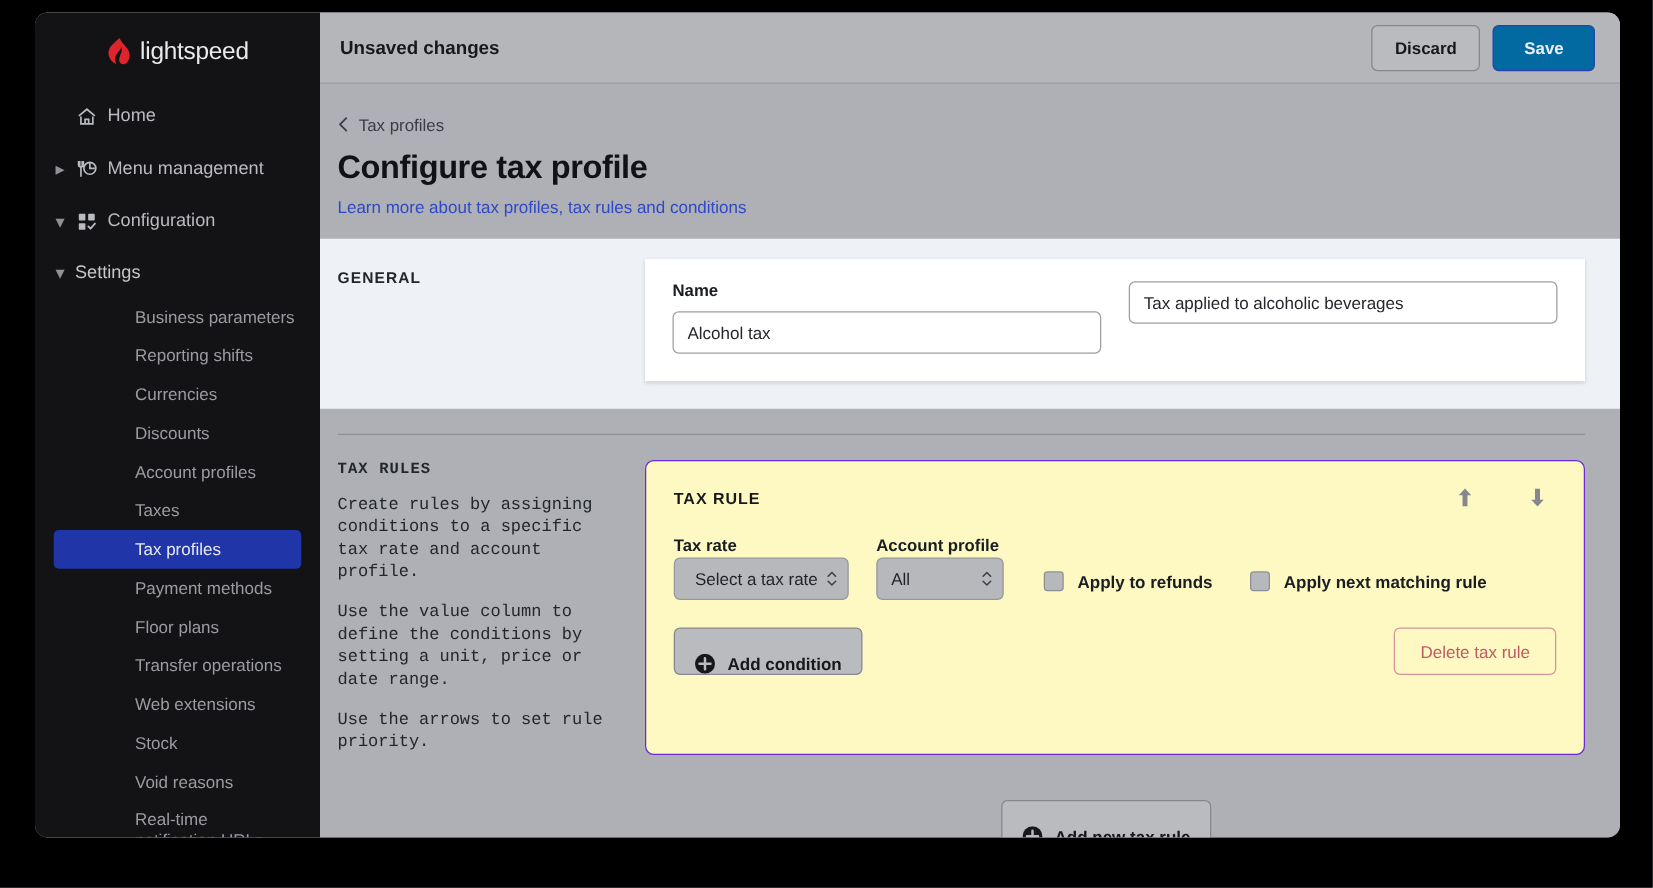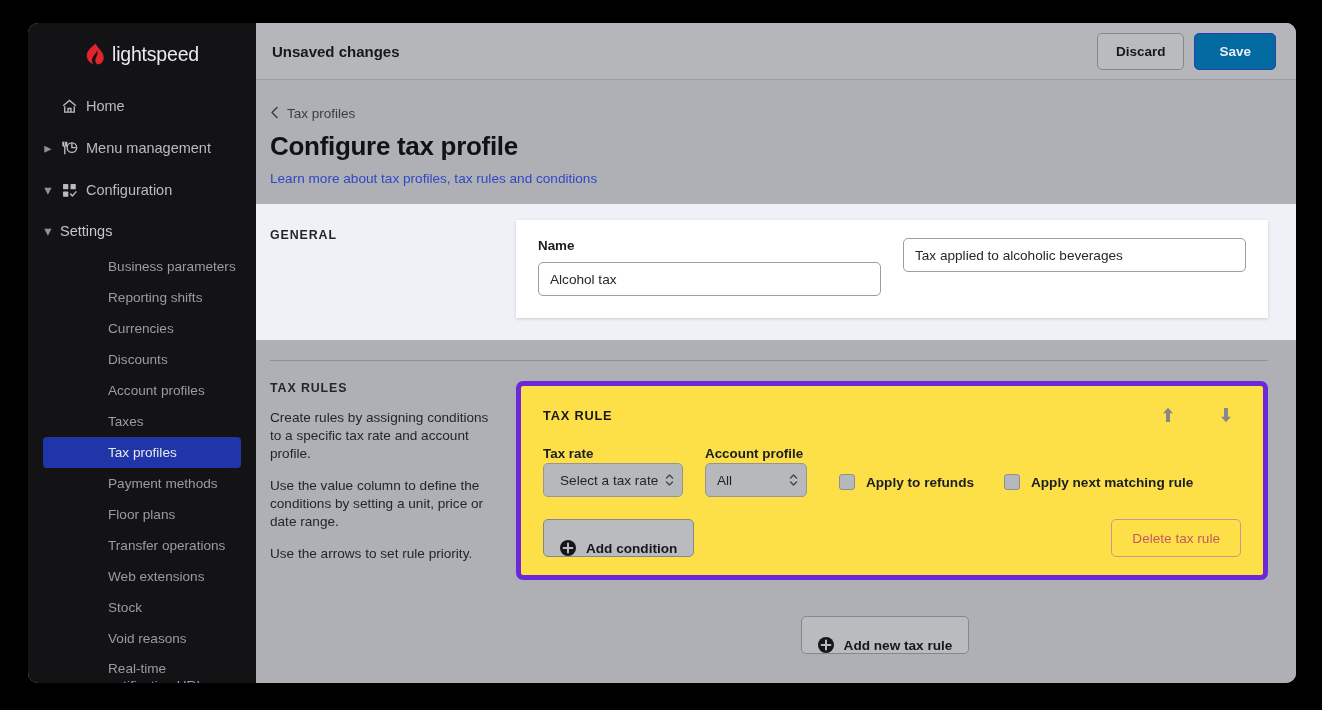--- a/index.html
+++ b/index.html
@@ -5,21 +5,21 @@
   * { box-sizing: border-box; }
   html, body {
     margin: 0; padding: 0;
     width: 1322px; height: 710px;
     background: #000000;
     font-family: "Liberation Sans", sans-serif;
     overflow: hidden;
   }
   #app-window {
     position: absolute;
-    left: 28px; top: 23px;
+    left: 28px; top: 10px;
     width: 1268px; height: 660px;
     border-radius: 10px;
     overflow: hidden;
     display: flex;
     background: #aeb0b5;
   }
 
   
   #sidebar {
     width: 228px; flex: 0 0 228px;
@@ -192,35 +192,36 @@
   }
 
   
   .rules-wrap {
     display: flex;
     padding: 20px 28px 0 14px;
   }
   .rules-desc {
     width: 246px; flex: 0 0 246px;
     padding-right: 22px;
+    font-family: Liberation Mono, monospace;
   }
   .rules-desc .section-title {
     font-size: 12.4px; font-weight: 700; letter-spacing: 0.9px; color: #23262b;
     margin-bottom: 14px;
   }
   .rules-desc p {
     margin: 0 0 14px 0;
     font-size: 13.6px; line-height: 18px; color: #23262b;
   }
   .rules-desc p:last-child { margin-bottom: 0; }
 
   .rule-card {
     flex: 1 1 auto;
-    background: #fde047;
-    border: 5px solid #6d28d9;
+    background: #fef9c3;
+    border: 1px solid #6d28d9;
     border-radius: 7px;
     padding: 16px 22px 18px 22px;
     min-width: 0;
   }
   .rule-card-head {
     display: flex; align-items: center;
   }
   .rule-card-head .rtitle {
     font-size: 12.8px; font-weight: 700; letter-spacing: 0.8px; color: #16181c;
   }

